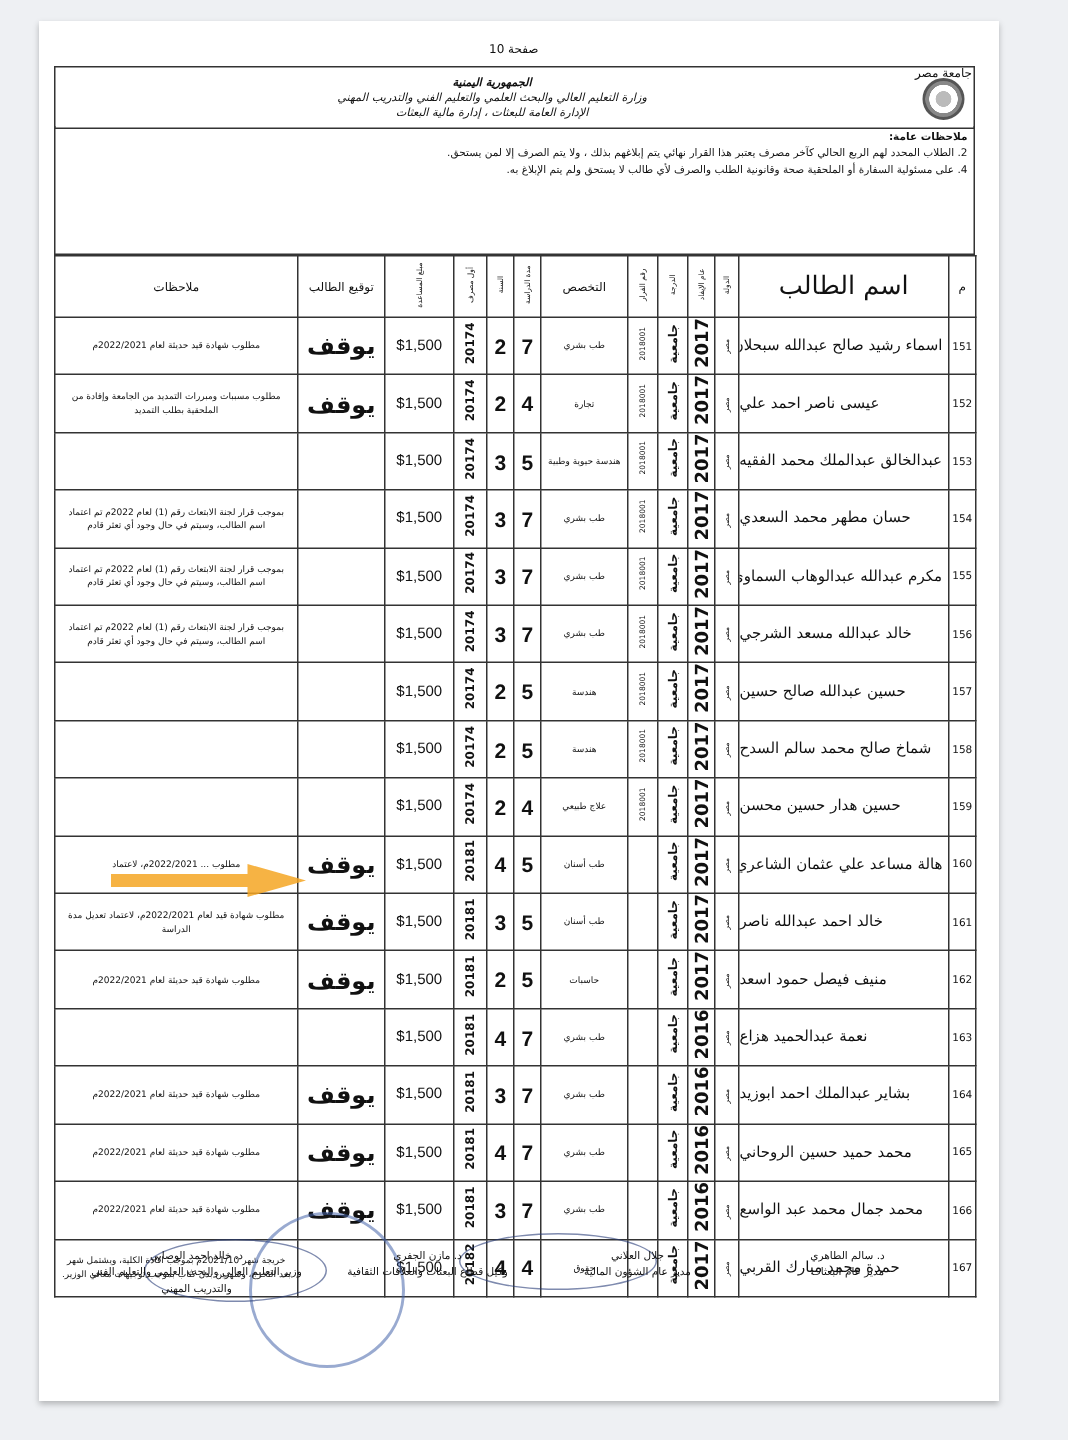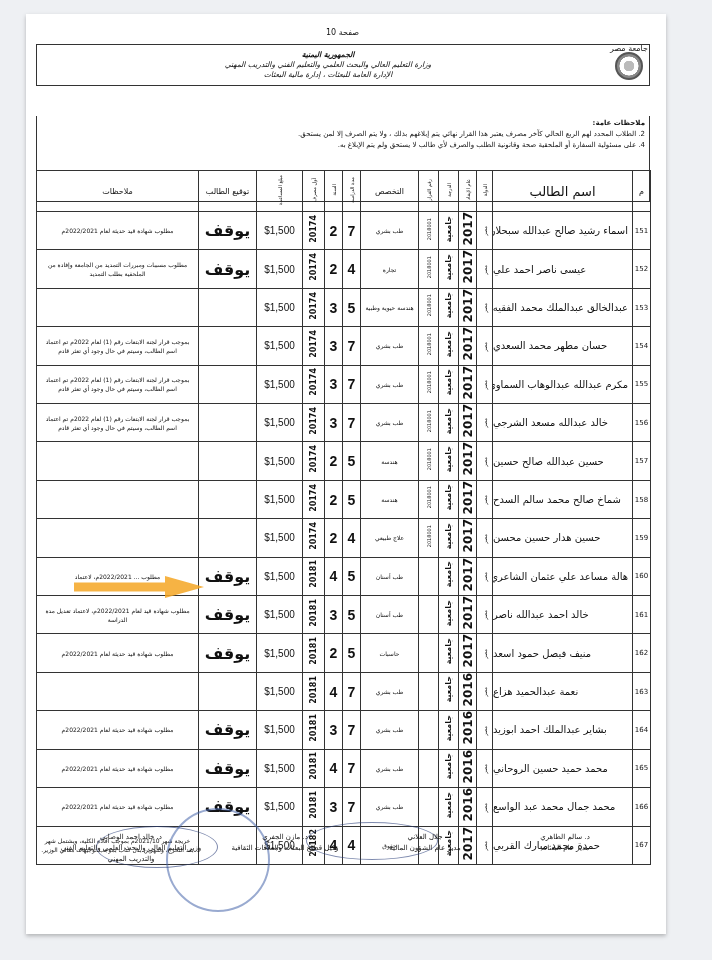--- a/index.html
+++ b/index.html
@@ -6,26 +6,26 @@
   body{width:712px;height:960px;background:#eef0f3;font-family:"DejaVu Sans",sans-serif;color:#111;overflow:hidden;position:relative;}
   .page{position:absolute;left:26px;top:14px;width:640px;height:920px;background:#fff;box-shadow:0 2px 4px rgba(0,0,0,.25);}
   .topline{position:absolute;top:14px;left:0;right:0;height:12px;font-size:8px;}
   .topline .uni{position:absolute;right:18px;top:16px;margin-left:32px;}
   .topline .pg{position:absolute;left:300px;top:0;}
   .hdr{position:absolute;left:10px;right:16px;top:30px;height:40px;border:1px solid #333;display:flex;direction:rtl;}
   .hdr .left{width:342px;border-left:1px solid #333;display:flex;align-items:center;padding:0 6px;}
   .hdr .right{flex:1;display:flex;flex-direction:column;justify-content:center;align-items:center;font-size:7.5px;line-height:10px;padding-right:30px;position:relative;font-style:italic;}
   .hdr .title{font-size:7.8px;font-weight:bold;text-align:center;line-height:11px;width:100%;}
   .emblem{position:absolute;right:6px;top:7px;width:24px;height:24px;border-radius:50%;border:2px solid #555;background:radial-gradient(circle,#bbb 30%,#fff 32%,#fff 55%,#888 57%);}
-  .notes{position:absolute;left:10px;right:16px;top:70px;height:86px;border:1px solid #333;border-top:none;direction:rtl;font-size:7px;line-height:11px;padding:2px 4px;box-sizing:border-box;margin-top:32px;}
+  .notes{position:absolute;left:10px;right:16px;top:70px;height:86px;border:1px solid #333;border-top:none;direction:rtl;font-size:7px;line-height:11px;padding:2px 4px;box-sizing:border-box;}
   .notes .h{font-weight:bold;}
   table{position:absolute;left:10px;top:156px;width:614px;border-collapse:collapse;direction:rtl;table-layout:fixed;}
   td,th{border:1.5px solid #333;text-align:center;vertical-align:middle;padding:0;overflow:hidden;}
   th{height:40px;font-weight:normal;font-size:8px;margin-left:16px;}
-  th.big{font-size:13px;}
+  th.big{font-size:17px;}
   td{height:33px;}
   .num{font-size:7px;}
   .name{font-size:10px;text-align:left;padding-right:4px;white-space:nowrap;}
   .vtxt{writing-mode:vertical-rl;transform:rotate(180deg);font-size:8px;font-weight:bold;white-space:nowrap;}
   .vsm{writing-mode:vertical-rl;transform:rotate(180deg);font-size:5px;white-space:nowrap;}
   .yr{font-weight:bold;font-size:12px;}
   .spec{font-size:6px;}
   .dig{font-size:14px;font-weight:bold;font-family:"Liberation Sans",sans-serif;}
   .amt{font-size:10px;font-weight:normal;font-family:"Liberation Sans",sans-serif;}
   .stop{font-size:16px;font-weight:900;}

